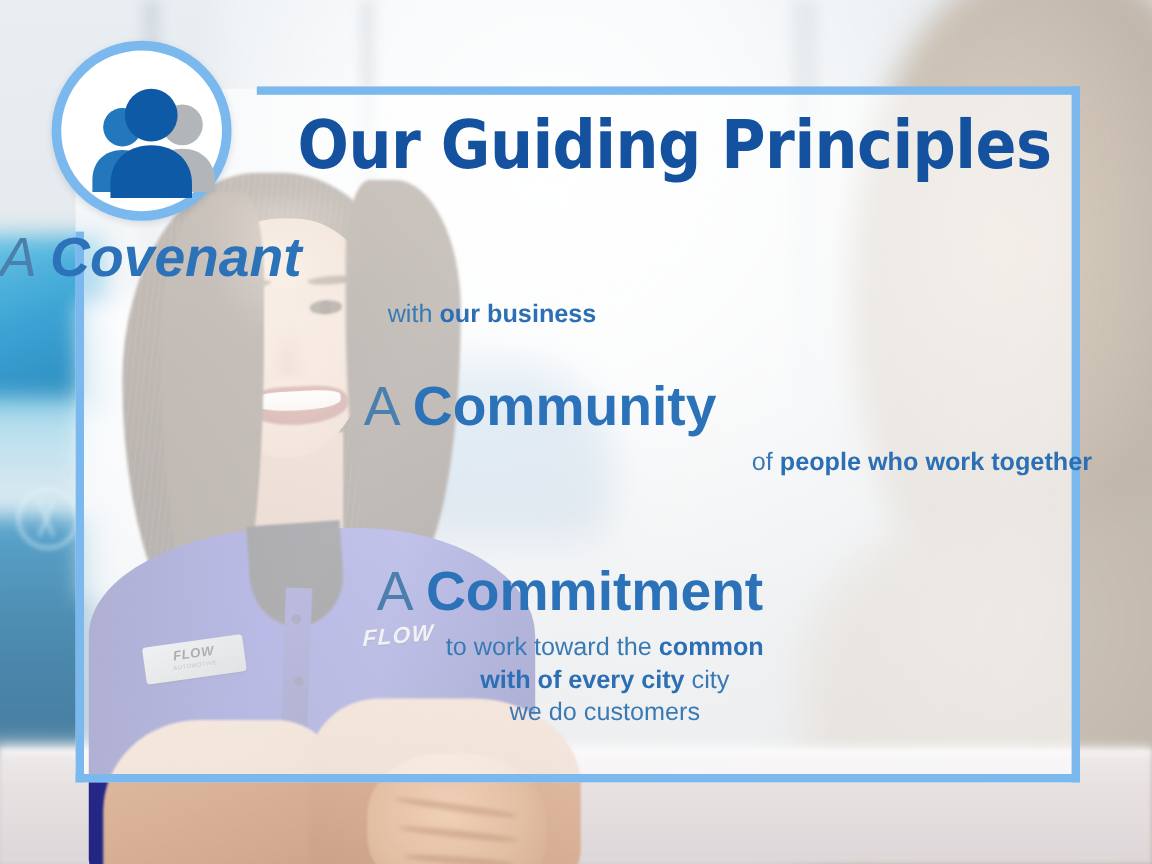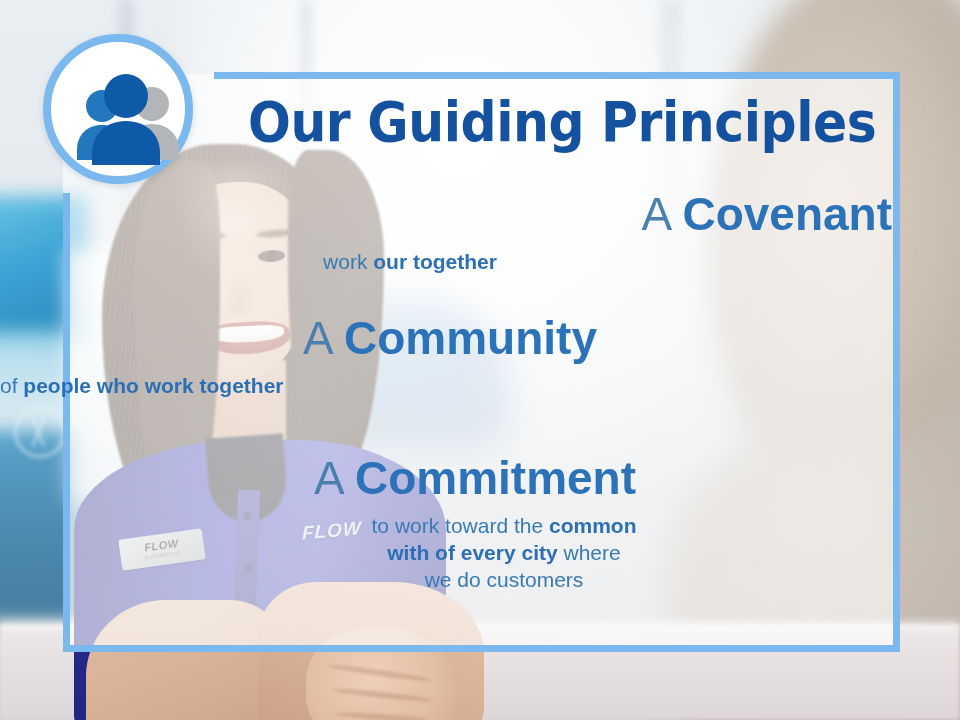--- a/index.html
+++ b/index.html
@@ -350,28 +350,28 @@
     font-size: 21px;
     line-height: 27px;
     color: #3a7ab4;
     font-weight: normal;
     margin-top: 8px;
   }
   .principle .sub b { font-weight: bold; color: #2c6fb4; }
 
   
   .p-covenant   { left: 0; top: 188px; }
-  .p-covenant .big { text-align: right; padding-right: 68px; }
+  .p-covenant .big { text-align: left; padding-right: 68px; font-style: italic; }
   .p-covenant .sub { text-align: center; padding-right: 140px; }
 
   .p-community  { left: 0; top: 312px; }
   .p-community .big { text-align: center; padding-right: 60px; }
-  .p-community .sub { text-align: left; padding-right: 50px; }
-
-  .p-commitment { left: 0; top: 452px; }
+  .p-community .sub { text-align: right; padding-right: 50px; }
+
+  .p-commitment { left: 0; top: 466px; }
   .p-commitment .big { text-align: center; padding-right: 10px; }
   .p-commitment .sub { text-align: center; padding-left: 48px; }
 
   .text-layer { position: absolute; left: 0; top: 0; width: 960px; height: 540px; }
 </style>
 </head>
 <body>
 
 <div id="stage">
 
@@ -468,40 +468,40 @@
   <div class="text-layer">
 
     <div class="headline">Our Guiding Principles</div>
 
     <div class="principle p-covenant">
       <div class="big">
         <span class="article">A</span>
         <span class="word">Covenant</span>
       </div>
       <div class="sub">
-        <span>work </span><b>our together</b>
+        <span>with </span><b>our business</b>
       </div>
     </div>
 
     <div class="principle p-community">
       <div class="big">
         <span class="article">A</span>
         <span class="word">Community</span>
       </div>
       <div class="sub">
         <div><span>of </span><b>people who work together</b></div>
       </div>
     </div>
 
     <div class="principle p-commitment">
       <div class="big">
         <span class="article">A</span>
         <span class="word">Commitment</span>
       </div>
       <div class="sub">
         <div><span>to work toward the </span><b>common</b></div>
-        <div><b>with of every city</b><span> where</span></div>
+        <div><b>with of every city</b><span> city</span></div>
         <div>we do customers</div>
       </div>
     </div>
 
   </div>
 </div>
 
 </body></html>

